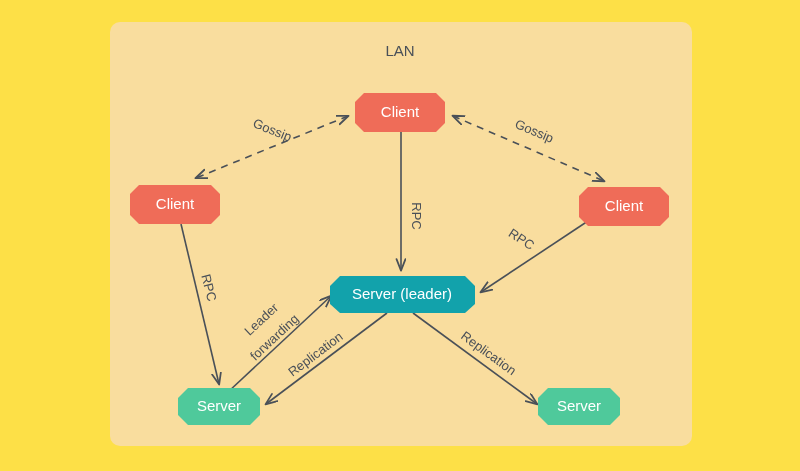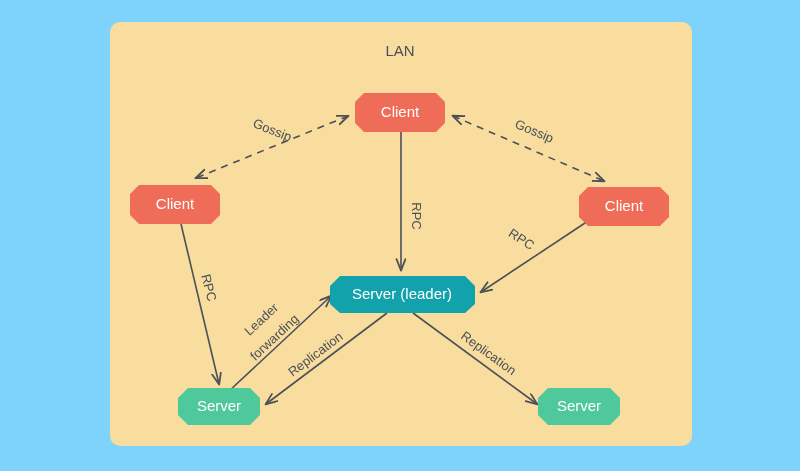--- a/index.html
+++ b/index.html
@@ -10,21 +10,21 @@
   body {
     width: 800px;
     height: 471px;
     font-family: "Liberation Sans", sans-serif;
     overflow: hidden;
   }
   #stage {
     position: relative;
     width: 800px;
     height: 471px;
-    background: #7dd3fc;
+    background: #fde047;
   }
   #diagram-svg {
     position: absolute;
     left: 0;
     top: 0;
     width: 800px;
     height: 471px;
     display: block;
   }
   .node-label {

